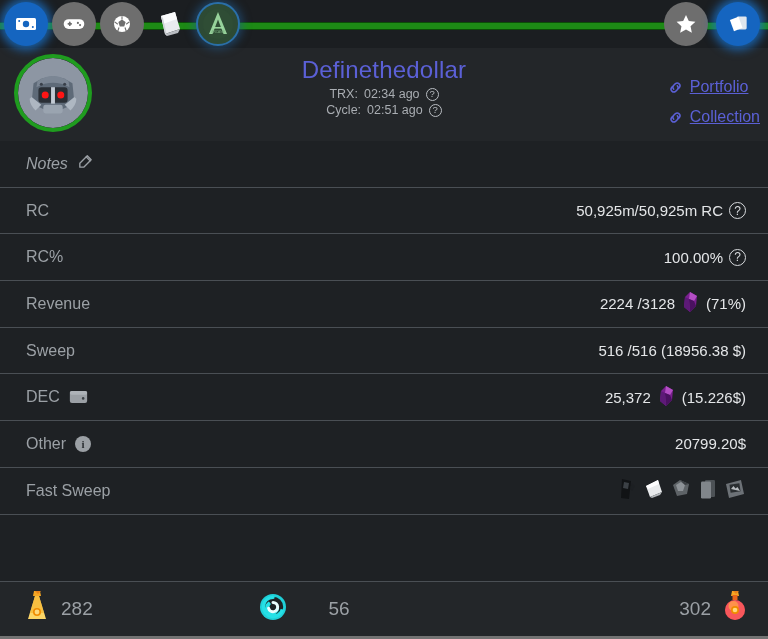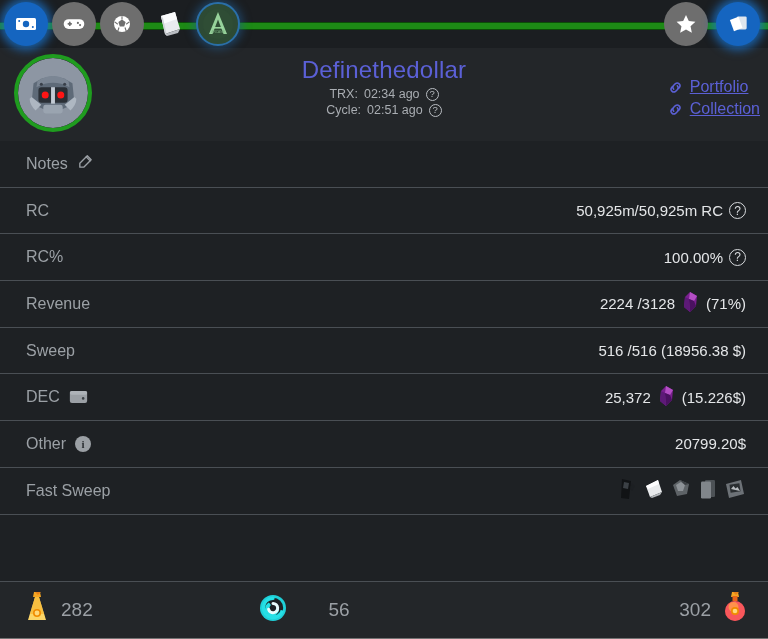--- a/index.html
+++ b/index.html
@@ -108,42 +108,42 @@
     border-radius: 50%;
     font-size: 9.5px;
     color: #b9bdc2;
     line-height: 1;
   }
   .links {
     position: absolute;
     right: 8px; top: 30px;
     display: flex;
     flex-direction: column;
-    gap: 4px;
+    gap: 12px;
   }
   .link-row {
     display: flex;
     align-items: center;
     gap: 6px;
     color: #5b60d6;
     font-size: 16px;
   }
   .link-icon { display: flex; align-items: center; }
 
   
   .rows { position: absolute; left: 0; right: 0; top: 141px; }
   .row {
     height: 46.7px;
     display: flex;
     align-items: center;
     justify-content: space-between;
     padding: 0 22px 0 26px;
     border-bottom: 1px solid #4a4f54;
   }
-  .row:first-child { border-top: none; }
+  .row:first-child { border-top: none; font-style: italic; }
   .row-label {
     font-size: 16px;
     color: #9ba0a5;
     display: flex;
     align-items: center;
     gap: 9px;
   }
   .row-value {
     font-size: 15px;
     color: #e4e6e8;
@@ -178,21 +178,21 @@
 
   
   .bottombar {
     position: absolute;
     left: 0; right: 0; bottom: 0;
     height: 58px;
     display: flex;
     align-items: center;
     padding: 0 18px 0 22px;
     border-top: 1px solid #4a4f54;
-    border-bottom: 1px solid #737373;
+    border-bottom: 3px solid #737373;
     background: #232629;
   }
   .potion-item {
     display: flex;
     align-items: center;
     gap: 9px;
     font-size: 19px;
     color: #9ba0a5;
   }
   .potion-item.left { flex: 0 0 auto; }

